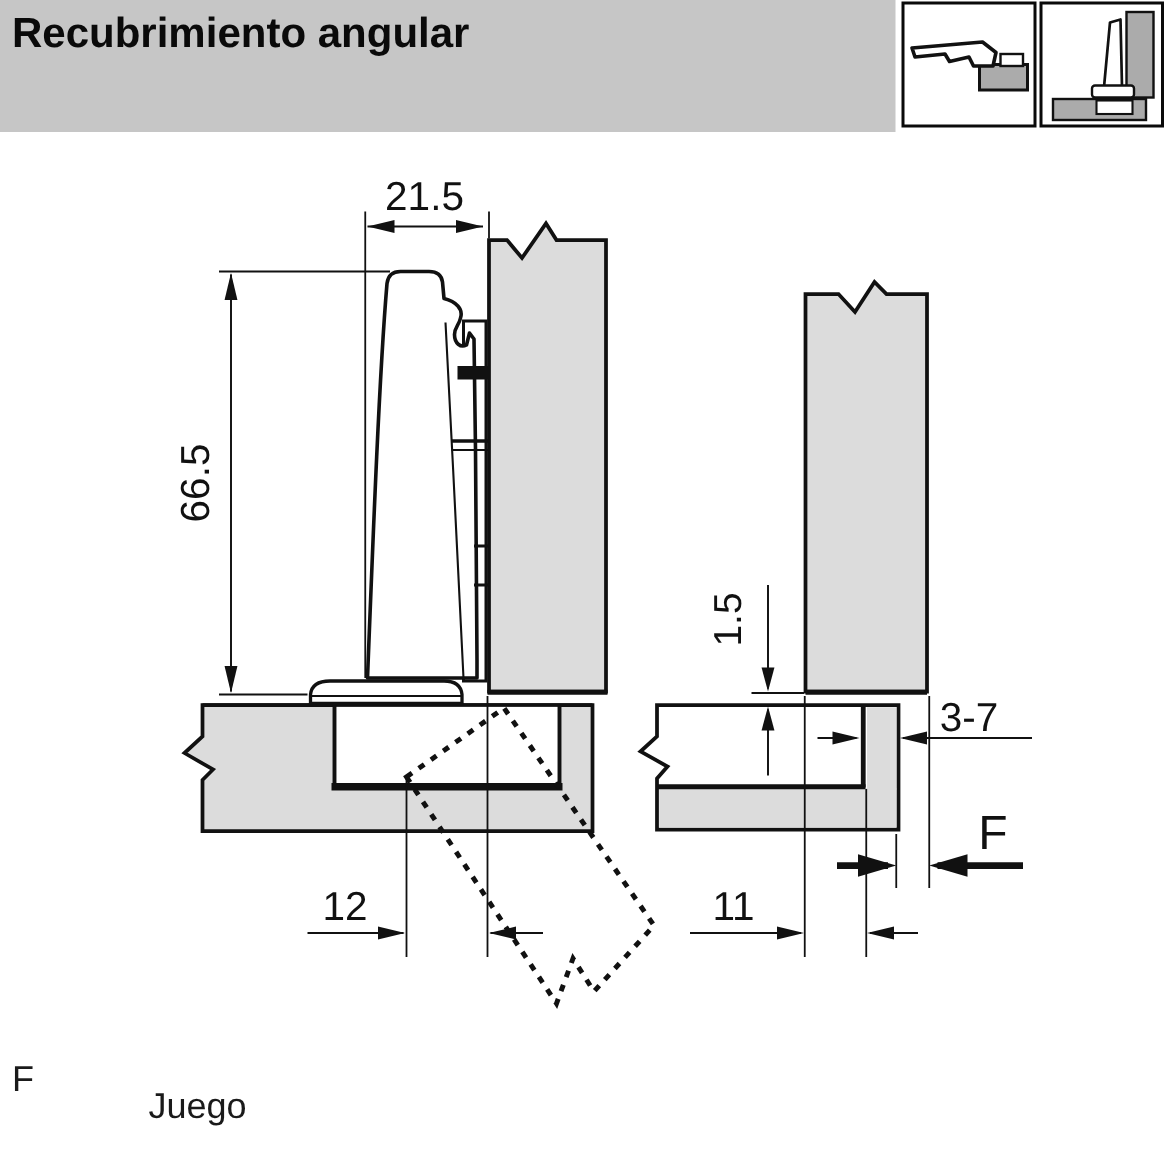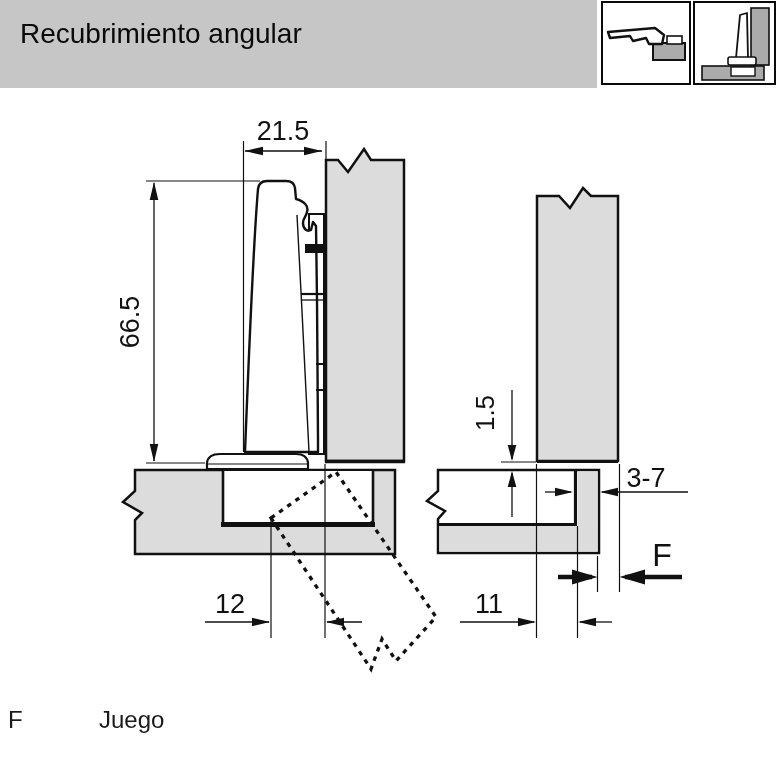--- a/index.html
+++ b/index.html
@@ -5,37 +5,37 @@
   html,body{margin:0;padding:0;}
   body{
     width:776px;height:772px;position:relative;background:#ffffff;
     font-family:"Liberation Sans", sans-serif;color:#111;overflow:hidden;
   }
   .header-bar{
     position:absolute;left:0;top:0;width:597px;height:88px;
     background:#c6c6c6;
   }
   .header-title{
-    position:absolute;left:8px;top:6px;margin:12px;
-    font-size:28px;font-weight:normal;color:#0a0a0a;letter-spacing:0px;
+    position:absolute;left:8px;top:6px;margin:0;
+    font-size:28px;font-weight:bold;color:#0a0a0a;letter-spacing:0px;
   }
   .icon-box{
     position:absolute;top:1px;height:84px;background:#ffffff;
     border:2px solid #0a0a0a;box-sizing:border-box;
   }
   .icon-box.one{left:601px;width:90px;}
   .icon-box.two{left:693px;width:83px;}
   .icon-box svg{display:block;width:100%;height:100%;}
   .drawing-svg{position:absolute;left:0;top:88px;}
   .legend{
     position:absolute;left:0;top:700px;width:776px;height:44px;
     font-size:24px;color:#1a1a1a;
   }
   .legend-symbol{position:absolute;left:8px;top:6px;}
-  .legend-text{position:absolute;left:99px;top:6px;}
+  .legend-text{position:absolute;left:99px;top:24px;}
   text{font-family:"Liberation Sans", sans-serif;fill:#111;}
 </style>
 </head>
 <body>
 
 <div class="header-bar">
   <h1 class="header-title">Recubrimiento angular</h1>
 </div>
 
 <div class="icon-box one">

